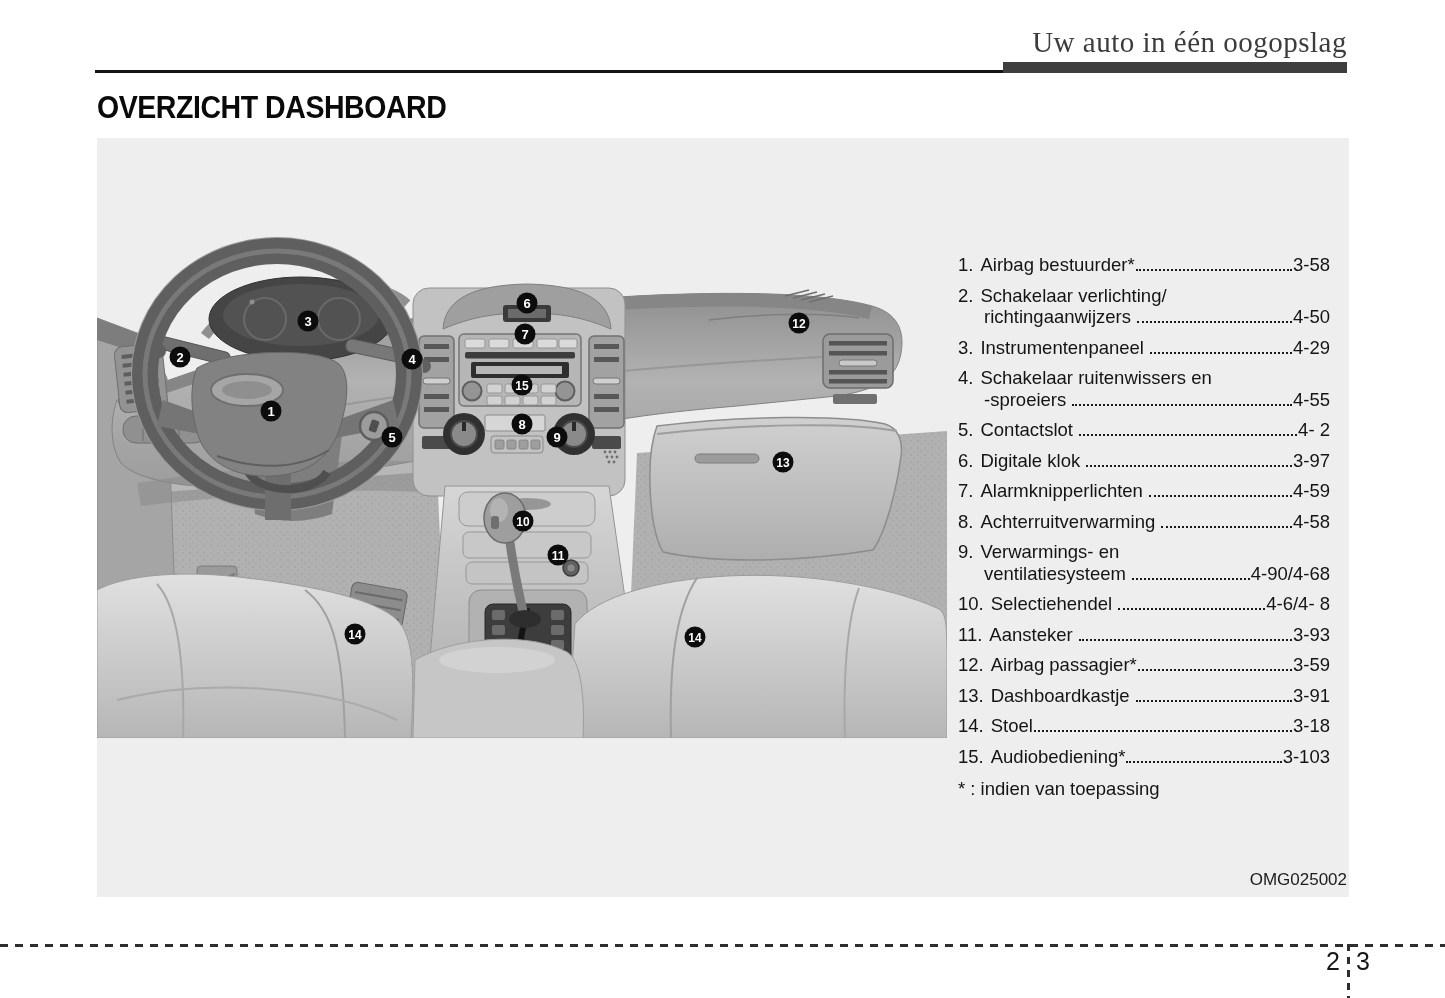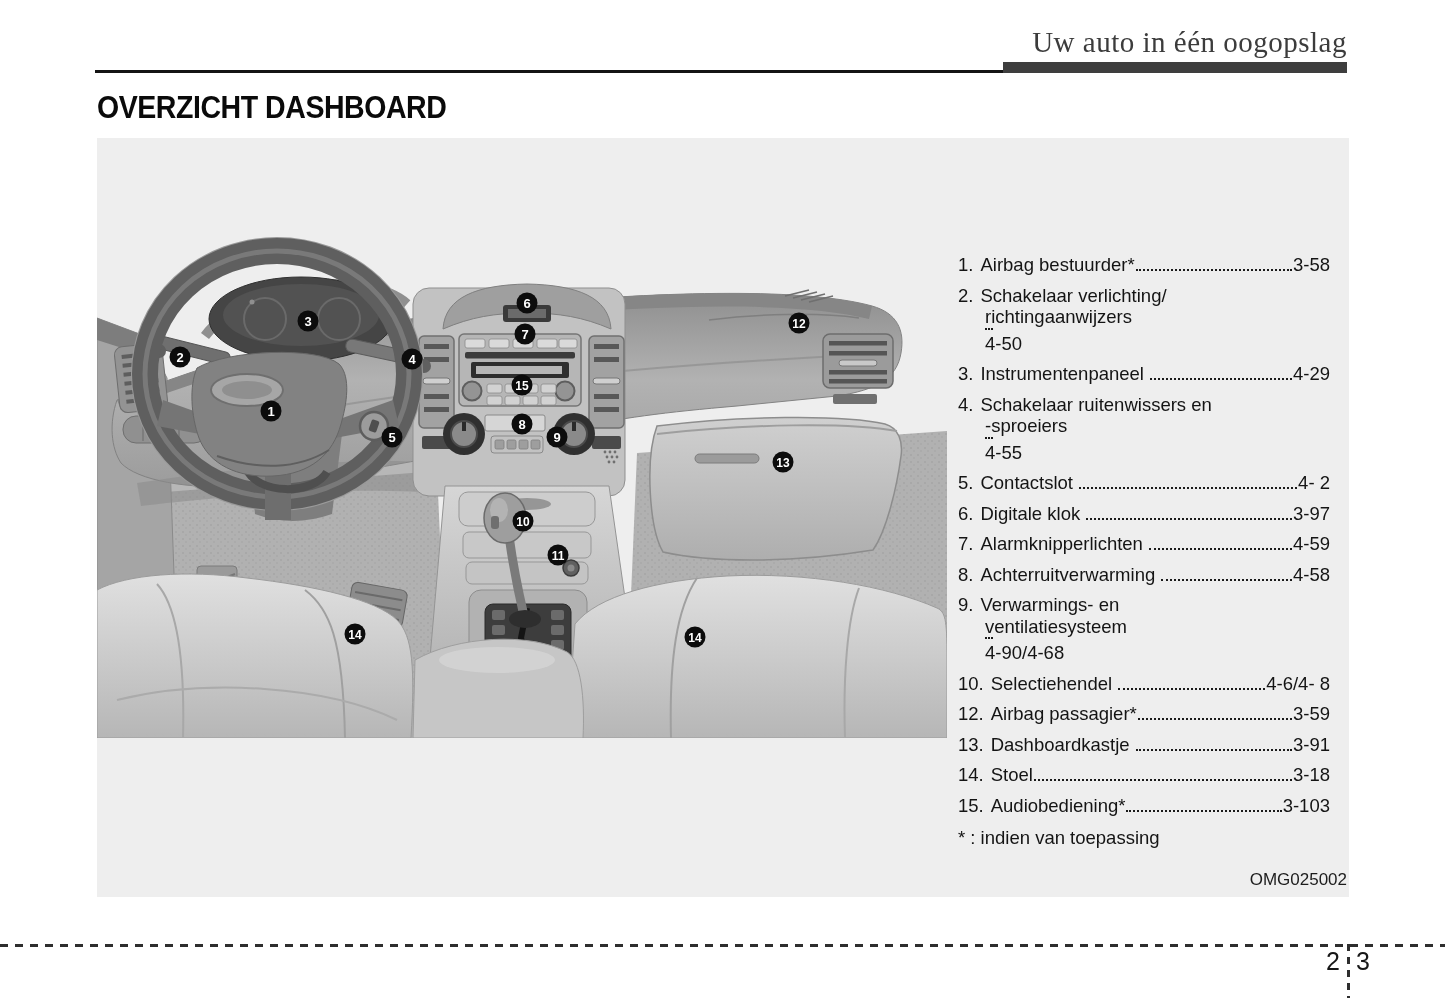--- a/index.html
+++ b/index.html
@@ -24,21 +24,21 @@
   .figure-panel{
     position:absolute;left:97px;top:138px;width:1252px;height:759px;
     background:#eeeeee;
   }
   .illustration{position:absolute;left:0;top:0;}
   .figure-code{position:absolute;right:2px;top:732px;font-size:17px;color:#1c1c1c;}
   
   .legend{position:absolute;left:861px;top:116px;width:372px;font-size:18.5px;color:#141414;}
   .lrow{display:flex;align-items:baseline;line-height:21.5px;margin-bottom:9px;}
   .lrow.first{margin-bottom:0;}
-  .lrow.cont{padding-left:26px;flex-direction:column;}
+  .lrow.cont{padding-left:26px;}
   .lnum{margin-right:7px;white-space:pre;}
   .ltext{white-space:pre;text-align:right;}
   .ldots{flex:1;border-bottom:2.6px dotted #1a1a1a;margin:0 1px 3px 1px;min-width:8px;}
   .lpage{white-space:pre;}
   .lfoot{margin-top:11px;line-height:21.5px;}
   
   .footer-dash-h{position:absolute;left:0;top:944px;width:1445px;height:2.5px;
     background:repeating-linear-gradient(90deg,#2e2e2e 0 8px,transparent 8px 15px);}
   .footer-dash-v{position:absolute;left:1347px;top:944px;width:2.5px;height:54px;
     background:repeating-linear-gradient(180deg,#2e2e2e 0 7px,transparent 7px 13px);}
@@ -459,20 +459,26 @@
         <span class="ldots"></span>
         <span class="lpage">4-90/4-68</span>
     </div>
     <div class="lrow">
       <span class="lnum">10.</span>
         <span class="ltext">Selectiehendel </span>
         <span class="ldots"></span>
         <span class="lpage">4-6/4- 8</span>
     </div>
     <div class="lrow">
+      <span class="lnum">11.</span>
+        <span class="ltext">Aansteker </span>
+        <span class="ldots"></span>
+        <span class="lpage">3-93</span>
+    </div>
+    <div class="lrow">
       <span class="lnum">12.</span>
         <span class="ltext">Airbag passagier*</span>
         <span class="ldots"></span>
         <span class="lpage">3-59</span>
     </div>
     <div class="lrow">
       <span class="lnum">13.</span>
         <span class="ltext">Dashboardkastje </span>
         <span class="ldots"></span>
         <span class="lpage">3-91</span>

